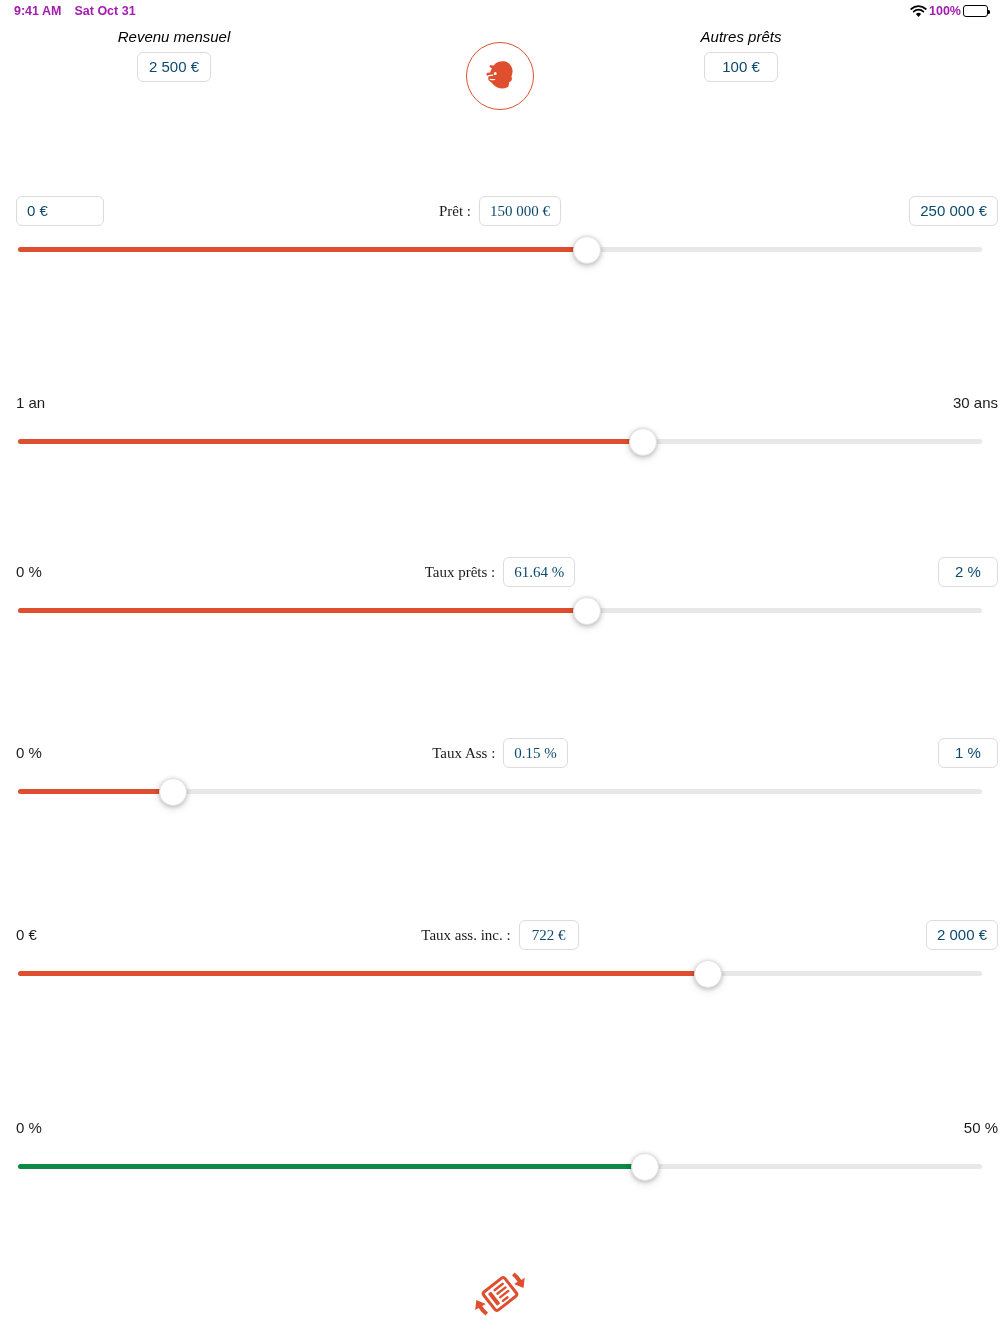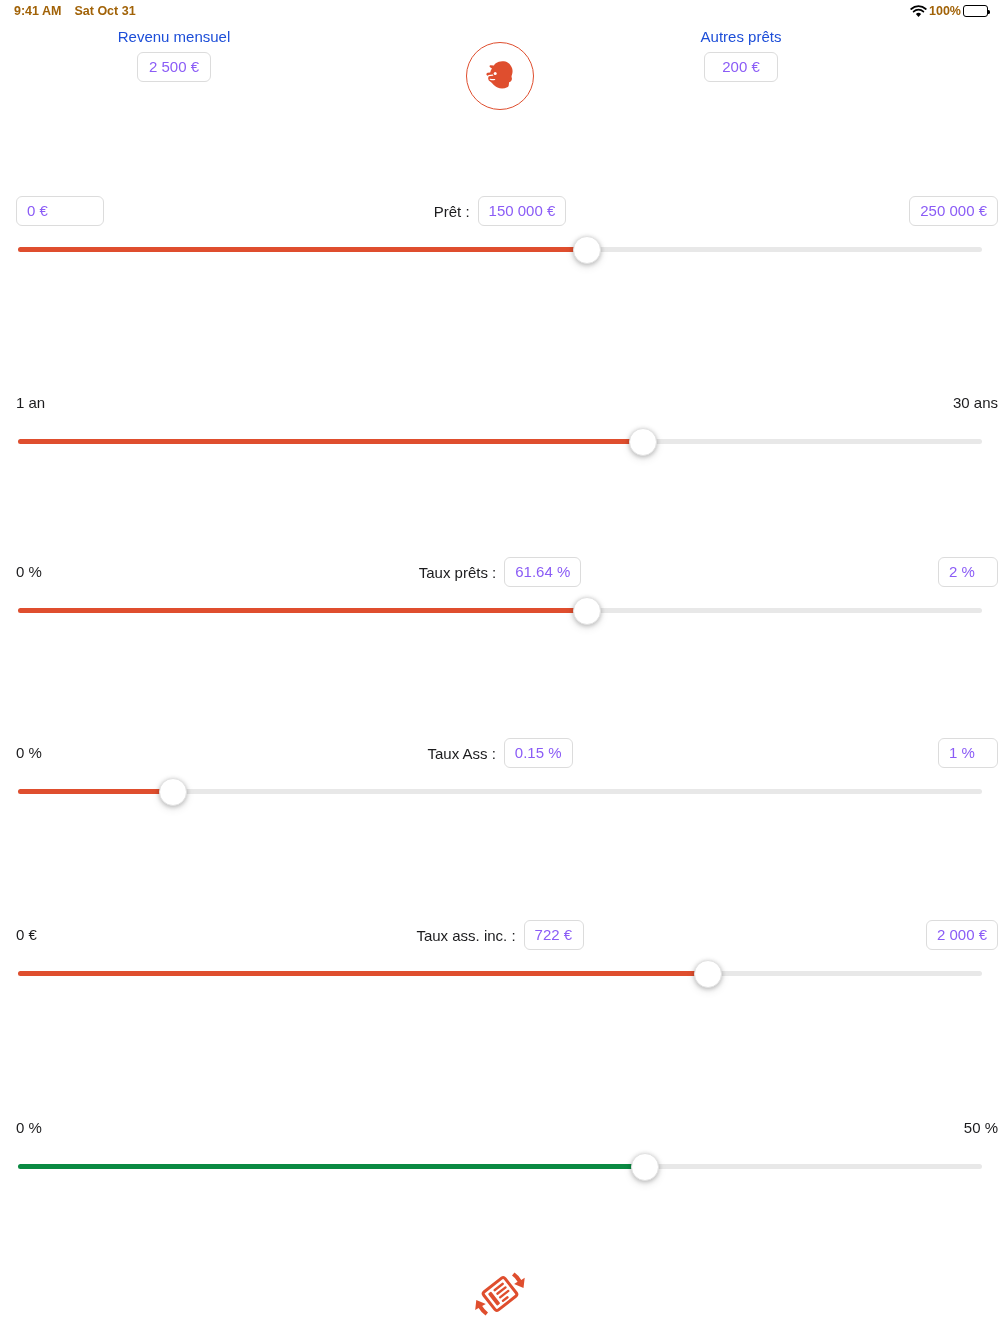--- a/index.html
+++ b/index.html
@@ -9,68 +9,68 @@
     font-family: "Liberation Sans", sans-serif;
     -webkit-font-smoothing: antialiased;
   }
   .page { position: relative; width: 1000px; height: 1334px; overflow: hidden; }
 
   
   .statusbar {
     position: absolute; top: 0; left: 0; width: 1000px; height: 22px;
     display: flex; align-items: center; justify-content: space-between;
     padding: 0 12px 0 14px;
-    font-size: 12.5px; font-weight: bold; color: #a16207;
+    font-size: 12.5px; font-weight: bold; color: #a21caf;
   }
   .sb-left { display: flex; align-items: center; gap: 13px; }
   .sb-right { display: flex; align-items: center; gap: 2px; }
   .wifi-ico { display: block; }
   .batt {
     position: relative; width: 25px; height: 12px;
     border: 1.3px solid #000; border-radius: 3px; padding: 1.3px;
   }
   .batt::after {
     content: ""; position: absolute; right: -3.2px; top: 3.6px;
     width: 2px; height: 4.6px; background: #000; border-radius: 0 1.5px 1.5px 0;
   }
   .batt-fill { width: 100%; height: 100%; background: #000; border-radius: 1.2px; }
 
   
   .header { position: absolute; top: 22px; left: 0; width: 1000px; height: 90px; }
   .hdr-block { position: absolute; text-align: center; }
-  .hdr-label { font-size: 15px; color: #1d4ed8; line-height: 18px; white-space: nowrap; }
+  .hdr-label { font-size: 15px; color: #000000; line-height: 18px; white-space: nowrap; font-style: italic; }
   .hdr-income { left: 88px; top: 6px; width: 172px; }
   .hdr-other  { left: 655px; top: 6px; width: 172px; }
 
   .ibox {
     background: #fff; border: 1px solid #dcdcdc; border-radius: 6px;
-    font-size: 15px; color: #8b5cf6; height: 30px; line-height: 28px;
+    font-size: 15px; color: #0c4a6e; height: 30px; line-height: 28px;
     padding: 0 10px; display: inline-block;
   }
   .hdr-block .ibox { margin-top: 6px; min-width: 74px; text-align: center; }
 
   .logo {
     position: absolute; left: 466px; top: 20px;
     width: 68px; height: 68px; border-radius: 50%;
     border: 1.6px solid #df4e2e; display: flex; align-items: center; justify-content: center;
   }
 
   
   .row { position: absolute; left: 0; width: 1000px; height: 70px; }
   .row-labels { position: relative; height: 34px; }
 
   .edge-left  { position: absolute; left: 16px;  top: 0; }
   .edge-right { position: absolute; right: 2px;  top: 0; }
   .center-wrap {
     position: absolute; left: 0; right: 0; top: 0;
-    display: flex; align-items: center; justify-content: center; gap: 8px;
+    display: flex; align-items: center; justify-content: center; gap: 8px; font-family: Liberation Serif, serif;
   }
   .plain { font-size: 15px; color: #1c1c1e; line-height: 30px; white-space: nowrap; }
   .lbl-inline { font-size: 15px; color: #1c1c1e; white-space: nowrap; }
-  .ibox.num { text-align: left; min-width: 60px; }
+  .ibox.num { text-align: center; min-width: 60px; }
   .ibox.num-left { text-align: left; min-width: 88px; }
 
   
   .track-wrap { position: absolute; left: 18px; right: 18px; top: 40px; height: 28px; }
   .track {
     position: absolute; left: 0; right: 0; top: 11px; height: 5px;
     background: #e8e8e8; border-radius: 3px;
   }
   .fill { position: absolute; left: 0; top: 11px; height: 5px; border-radius: 3px; }
   .fill.red   { background: #df4e2e; }
@@ -116,21 +116,21 @@
       <svg width="44" height="44" viewBox="0 0 44 44">
         <path d="M27.5 7.5c3.2 1.1 5.6 3.6 6.6 6.8.7 2.2.6 4.5-.2 6.7-.4 1.1-.5 1.6-.2 2.4.4 1.1.3 2.3-.4 3.3-.5.8-1.3 1.3-2.2 1.5l-.3 2.7c-.1 1-.7 1.9-1.6 2.4-1.6.9-3.3 1.3-5.1 1.3-1.6 0-3.2-.3-4.6-1-2-.9-3.7-2.3-5.1-4-.6-.8-1.3-1.5-2.2-2-1.1-.6-1.8-1.6-2-2.8-.1-.9.1-1.8.7-2.5l-1.7-.8c-.6-.3-.9-.9-.8-1.5.1-.6.6-1.1 1.2-1.2l2.6-.4c.3-1.4.9-2.7 1.8-3.8-.9-.4-1.7-1-2.3-1.8-.3-.4-.2-1 .2-1.3.2-.1.4-.2.7-.2l3.3.2c.4-.9 1.1-1.7 1.9-2.3 2.6-2 6.1-2.5 9.7-1.7z" fill="#df4e2e"></path>
         <circle cx="17.2" cy="19.6" r="1.5" fill="#fff"></circle>
         <path d="M10.6 21.6l4.2-.5" stroke="#fff" stroke-width="1.1" stroke-linecap="round" fill="none"></path>
         <path d="M12.2 25.2c1.5.5 3 .6 4.5.3" stroke="#fff" stroke-width="1.1" stroke-linecap="round" fill="none"></path>
       </svg>
     </div>
 
     <div class="hdr-block hdr-other">
       <div class="hdr-label">Autres prêts</div>
-      <div class="ibox">200 €</div>
+      <div class="ibox">100 €</div>
     </div>
   </div>
 
   <div id="rows">
       <div class="row" style="top: 196px;">
         <div class="row-labels">
           <div class="edge-left"><span class="ibox num-left">0 €</span></div>
           <div class="center-wrap">
             <span class="lbl-inline">Prêt :</span>
             <span class="ibox num">150 000 €</span>

